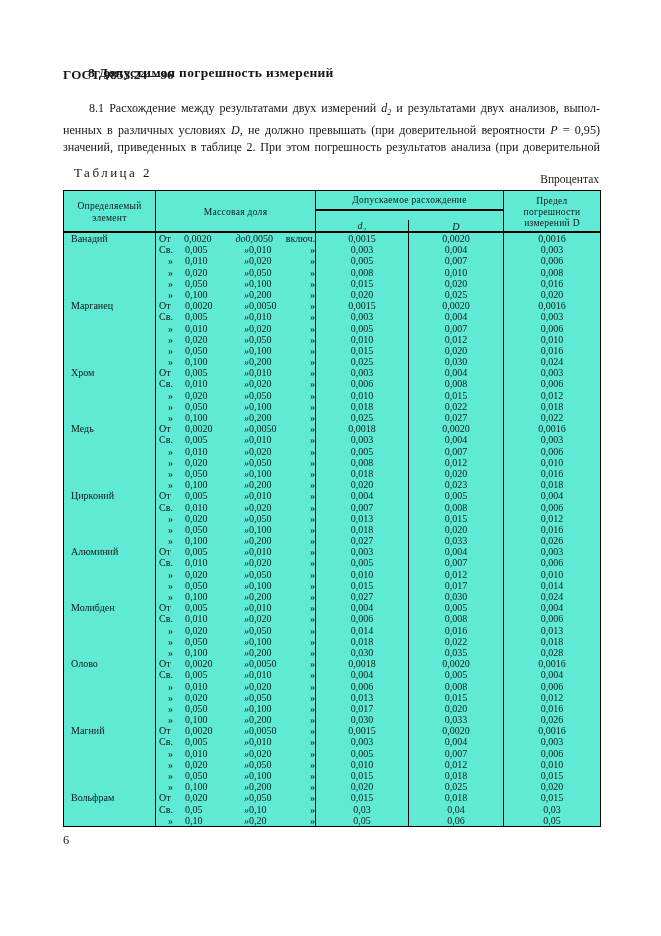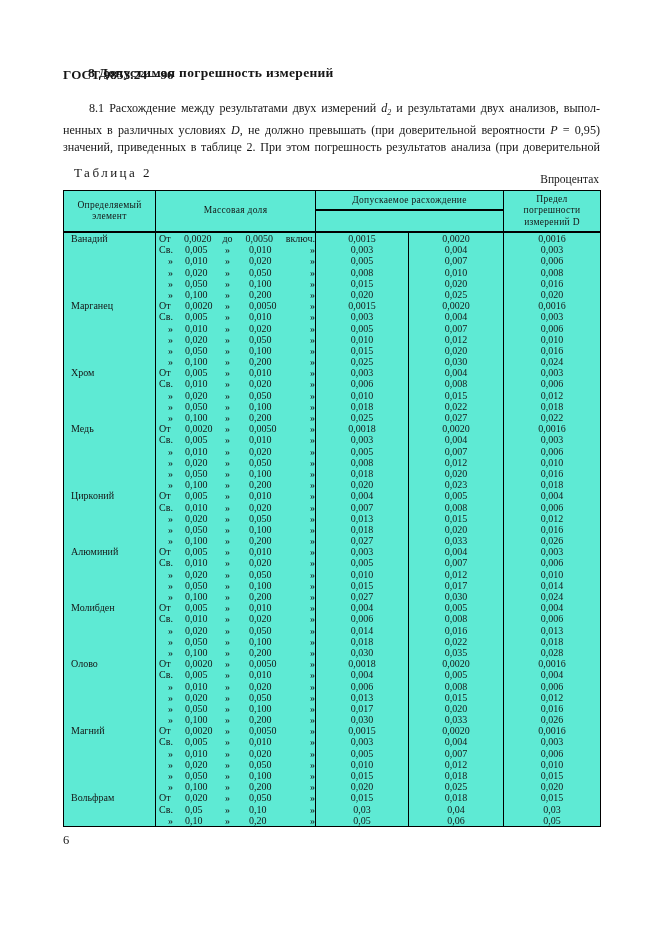--- a/index.html
+++ b/index.html
@@ -33,21 +33,21 @@
   .hc5{padding:0 4px;box-sizing:border-box;}
   .tbody{font-size:10px;}
   .row{display:grid;grid-template-columns:92px 160px 93px 95px 96px;height:11.2px;line-height:11.2px;white-space:nowrap;}
   .bc{border-right:1px solid #000;box-sizing:border-box;overflow:visible;}
   .ce{padding-left:7px;}
   .mf{display:flex;padding-left:3px;}
   .mf span{display:inline-block;}
   .mf-p{width:26px;}
   .mf-p.ind{padding-left:9px;width:17px;}
   .mf-v1{width:40px;}
-  .mf-m{width:24px;text-align:left;}
+  .mf-m{width:24px;text-align:right;font-style:italic;}
   .mf-v2{width:42px;}
   .mf-s{flex:1;text-align:right;}
   .num{text-align:center;}
   .page-number{position:absolute;left:63px;top:833px;font-size:12.5px;}
 </style>
 </head>
 <body>
 
 <div class="page">
 
@@ -63,20 +63,28 @@
 
   <div class="tbl-caption">Таблица 2</div>
   <div class="tbl-units">Впроцентах</div>
 
   <div class="tbl">
     <div class="thead">
       <div class="hc hc1">Определяемый элемент</div>
       <div class="hc hc2">Массовая доля</div>
       <div class="hc34">
         <div class="hc34-top">Допускаемое расхождение</div>
+        <div class="hc34-bottom">
+          <div class="hc hcd2">
+              <i><span>d</span><sub>2</sub></i>
+            </div>
+          <div class="hc hcD">
+              <i>D</i>
+            </div>
+        </div>
       </div>
       <div class="hc hc5">Предел погрешности измерений D</div>
     </div>
     <div class="tbody">
         <div class="row">
           <div class="bc ce">Ванадий</div>
           <div class="bc mf">
             <span class="mf-p">От</span>
             <span class="mf-v1">0,0020</span>
             <span class="mf-m">до</span>

